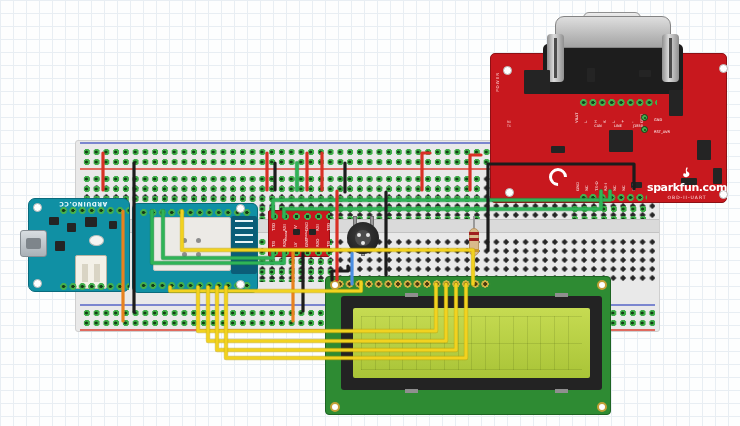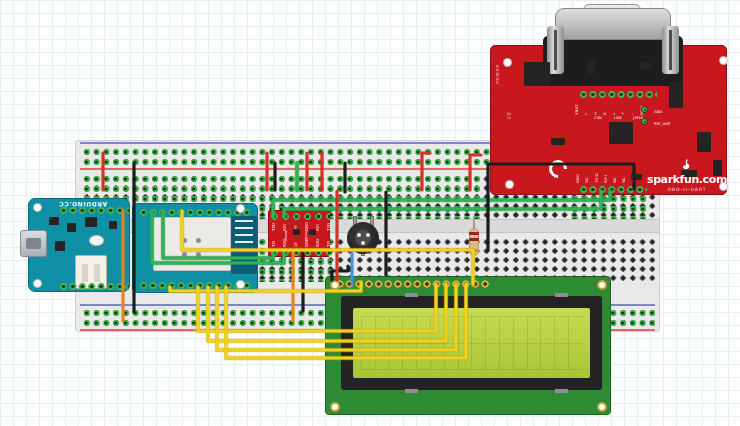--- a/index.html
+++ b/index.html
@@ -89,21 +89,21 @@
   .pot .dot{position:absolute;width:4px;height:4px;border-radius:50%;background:#e9e9e9;}
 
   
   .resistor{left:469px;top:216px;width:10px;height:52px;z-index:4;}
   .resistor .lead{position:absolute;left:4px;top:0;width:2px;height:100%;background:#9a9a9a;}
   .resistor .body{position:absolute;left:0;top:12px;width:10px;height:28px;border-radius:5px;
     background:#d9ba8b;border:1px solid #b79564;}
   .resistor .band{position:absolute;left:0;width:10px;height:3px;}
 
   
-  .obd{left:490px;top:45px;width:237px;height:150px;background:#c8181e;
+  .obd{left:490px;top:53px;width:237px;height:150px;background:#c8181e;
     border:1px solid #8e1014;border-radius:5px;z-index:3;}
   .obd .power{position:absolute;left:4px;top:18px;writing-mode:vertical-rl;
     transform:rotate(180deg);color:#ffd9d9;font-size:4px;letter-spacing:1px;}
   .obd .silk-left{position:absolute;left:16px;top:66px;color:#ffd9d9;font-size:3px;line-height:4px;}
   .db9{position:absolute;left:52px;top:-38px;width:140px;height:82px;}
   .db9 .shell-body{position:absolute;left:0;top:28px;width:140px;height:50px;
     background:#1d1d1d;border-radius:5px;}
   .db9 .shell-face{position:absolute;left:12px;top:0;width:116px;height:32px;
     background:linear-gradient(#dedede,#a3a3a3);border:1px solid #848484;border-radius:9px;}
   .db9 .shell-top{position:absolute;left:40px;top:-4px;width:58px;height:20px;

